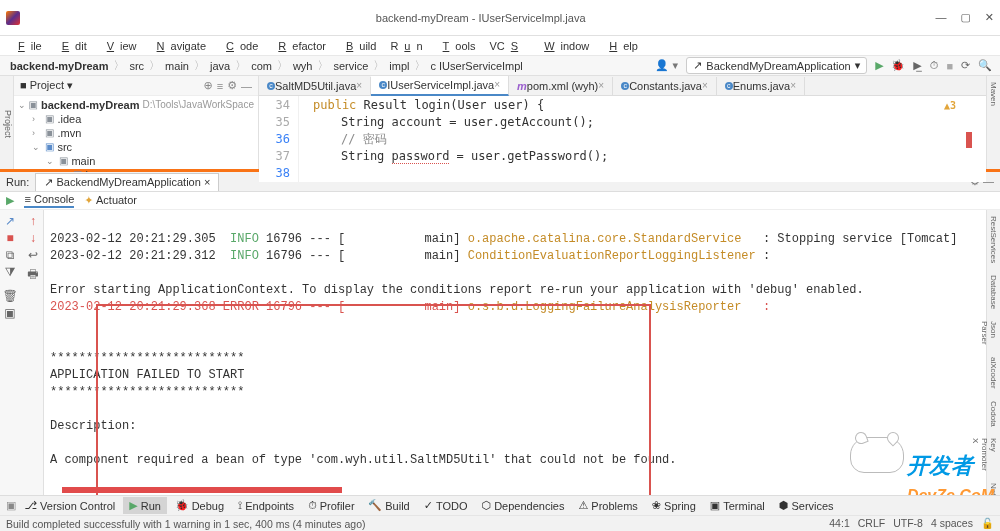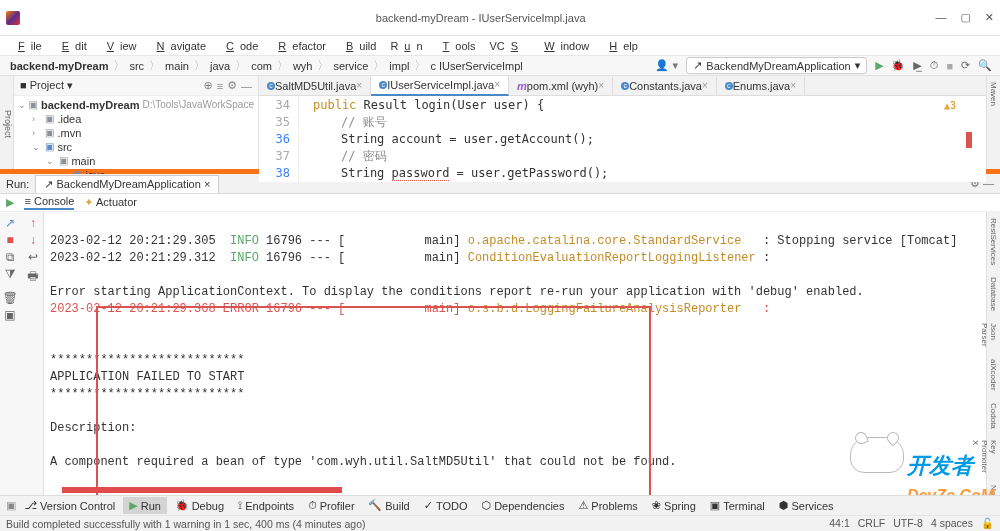--- a/index.html
+++ b/index.html
@@ -41,21 +41,21 @@
     .gutter { width: 40px; text-align: right; padding-right: 8px; color: #aaa; line-height: 17px; padding-top: 1px; background: #fff; border-right: 1px solid #f0f0f0; }
     .gutter .red-line { color: #3b82f6; }
     .code-lines { padding-left: 14px; line-height: 17px; padding-top: 1px; }
     .kw { color: #c48b26; }
     .comment { color: #8c8c8c; }
     .red-underline { border-bottom: 1px dotted #d9534f; }
     .error-badge { position: absolute; right: 30px; top: 4px; color: #e2a53a; font-size: 10px; font-weight: bold; }
     .red-stripe { position: absolute; right: 14px; top: 36px; width: 6px; height: 16px; background: #d9534f; }
     .right-rail { width: 14px; background: #f2f2f2; border-left: 1px solid #e0e0e0; font-size: 8px; color: #666; }
     .right-rail .item { writing-mode: vertical-rl; padding: 6px 2px; }
-    .run-panel { border-top: 5px solid #f97316; background: #fff; display: flex; flex-direction: column; height: 358px; }
+    .run-panel { border-top: 3px solid #f97316; background: #fff; display: flex; flex-direction: column; height: 358px; }
     .run-header { height: 20px; display: flex; align-items: center; background: #f2f2f2; border-bottom: 1px solid #ddd; padding: 0 6px; font-size: 11px; }
     .run-header .tab-label { padding: 2px 8px; background: #fff; border: 1px solid #ccc; border-bottom: none; }
     .run-header .gear { margin-left: auto; color: #777; }
     .run-subheader { height: 18px; display: flex; align-items: center; border-bottom: 1px solid #eee; padding: 0 6px; font-size: 11px; gap: 10px; }
     .run-body { flex: 1; display: flex; overflow: hidden; }
     .run-toolbar { width: 44px; background: #f7f7f7; border-right: 1px solid #e0e0e0; display: flex; flex-direction: column; align-items: center; padding-top: 4px; gap: 4px; font-size: 12px; color: #666; }
     .run-toolbar .two-col { display: grid; grid-template-columns: 1fr 1fr; gap: 3px; width: 100%; justify-items: center; }
     .console { flex: 1; font-family: Liberation Mono, monospace; font-size: 12px; padding: 4px 6px; white-space: pre; overflow: hidden; line-height: 17px; position: relative; }
     .console .info { color: #59a869; }
     .console .error { color: #d9534f; }
@@ -211,21 +211,20 @@
     <div class="code-area">
       <div class="gutter">
         <div>34</div>
         <div>35</div>
         <div class="red-line">36</div>
         <div>37</div>
         <div class="red-line">38</div>
       </div>
       <div class="code-lines">
         <div><span class="kw">public</span><span> Result login(User </span><span>user</span><span>) {</span></div>
-        <div style="padding-left:28px"><span class="comment">// 账号</span></div>
         <div style="padding-left:28px"><span>String account = </span><span>user</span><span>.getAccount();</span></div>
         <div style="padding-left:28px"><span class="comment">// 密码</span></div>
         <div style="padding-left:28px"><span>String </span><span class="red-underline">password</span><span> = </span><span>user</span><span>.getPassword();</span></div>
       </div>
       <div class="error-badge">▲3</div>
       <div class="red-stripe"></div>
     </div>
   </div>
   <div class="right-rail">
     <div class="item">Maven</div>

